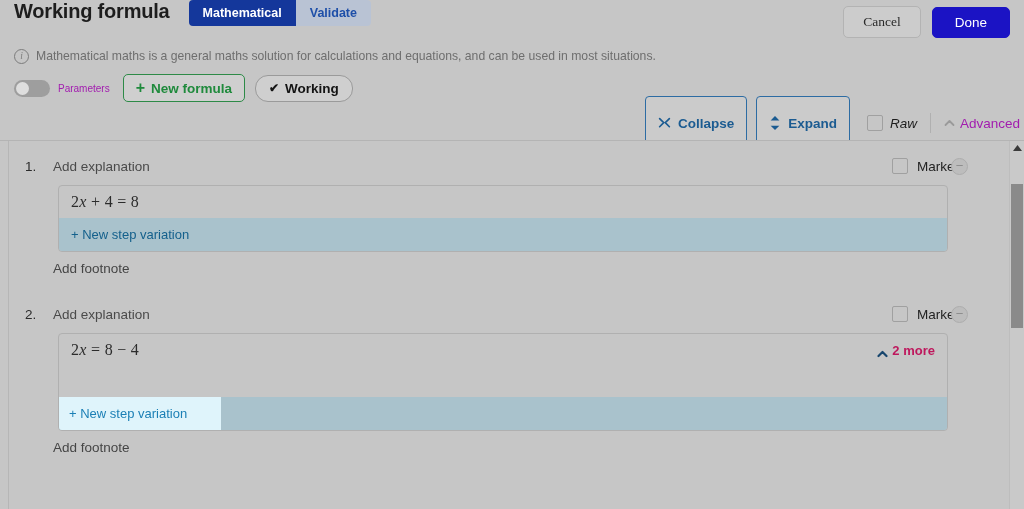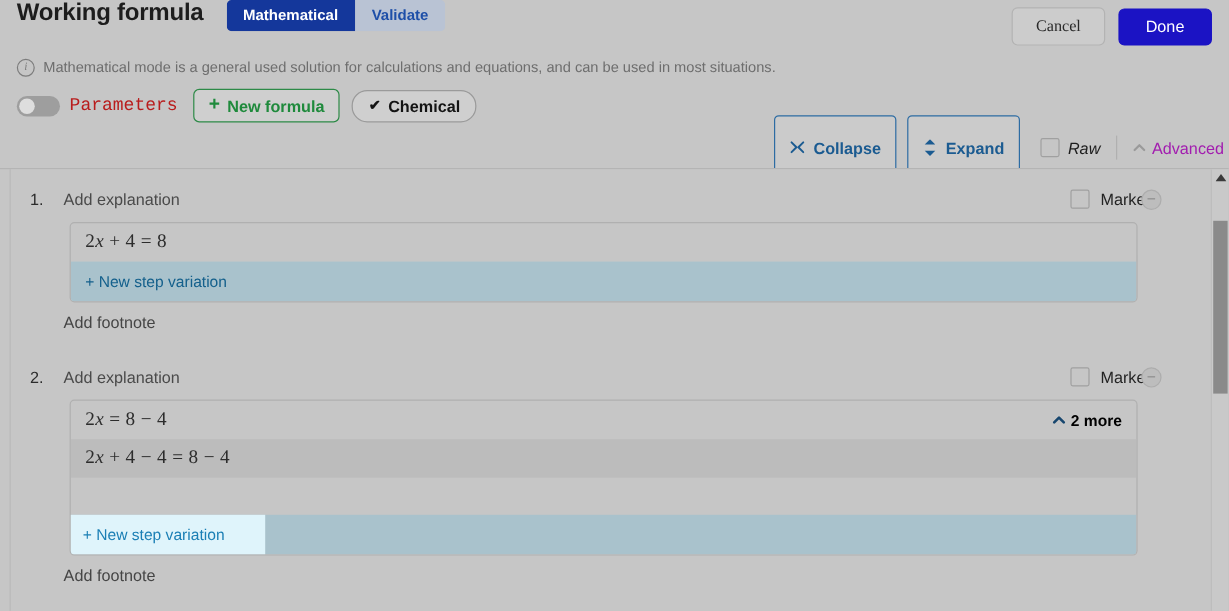--- a/index.html
+++ b/index.html
@@ -134,25 +134,24 @@
     content: "";
     position: absolute;
     left: 2px;
     top: 2px;
     width: 13px;
     height: 13px;
     border-radius: 50%;
     background: #dedede;
   }
   .toggle-label {
-    font-size: 15px;
-    color: #b91c1c;
+    font-size: 10px;
+    color: #a21caf;
     margin-left: -2px;
     margin-right: 3px;
-    font-family: Liberation Mono, monospace;
   }
   .btn-newmethod {
     background: #cfcfcf;
     border: 1px solid #2d8a47;
     border-radius: 5px;
     color: #1f8a3c;
     font-size: 13.5px;
     font-weight: bold;
     padding: 5px 12px;
     cursor: pointer;
@@ -342,23 +341,23 @@
   }
   .eq-row.alt { background: #bcbcbc; }
   .eq-row.empty { min-height: 19px; }
   .eq-math { letter-spacing: 0.3px; }
   .eq-math i { font-style: italic; }
   .more-link {
     margin-left: auto;
     font-family: "Liberation Sans", sans-serif;
     font-size: 13px;
     font-weight: bold;
-    color: #000000;
-    display: flex;
-    align-items: center;
+    color: #be185d;
+    display: flex;
+    align-items: flex-end;
     gap: 4px;
     cursor: pointer;
   }
   .variation-row {
     background: #a9c2cc;
     padding: 9px 12px;
     font-size: 13px;
     color: #14608c;
     cursor: pointer;
     position: relative;
@@ -427,36 +426,36 @@
     </div>
 
     <div class="header-actions">
       <button class="btn-cancel">Cancel</button>
       <button class="btn-done">Done</button>
     </div>
   </div>
 
   <div class="info-row">
     <span class="info-icon">i</span>
-    <span class="info-text">Mathematical mode is a general used solution for calculations and equations, and can be used in most situations.</span>
+    <span class="info-text">Mathematical maths is a general maths solution for calculations and equations, and can be used in most situations.</span>
   </div>
 </div>
 
 <div class="toolbar">
   <div class="toggle"></div>
   <span class="toggle-label">Parameters</span>
 
   <button class="btn-newmethod">
     <span class="plus-icon">+</span>
     <span>New formula</span>
   </button>
 
   <button class="btn-validate">
     <span class="check-icon">✔</span>
-    <span>Chemical</span>
+    <span>Working</span>
   </button>
 </div>
 
 <div class="subtoolbar">
   <button class="btn-outline-blue">
     <span>
       <svg class="icon-svg" width="13" height="13" viewBox="0 0 16 16" fill="none" stroke="#1b5b91" stroke-width="2" stroke-linecap="round">
         <path d="M2 2 L7 7 M2 12 L7 7 M14 2 L9 7 M14 12 L9 7"></path>
       </svg>
     </span>
@@ -536,23 +535,20 @@
           <span class="eq-math">2<i>x</i> = 8 − 4</span>
           <span class="more-link">
             <span>
               <svg class="icon-svg" width="11" height="8" viewBox="0 0 11 8" fill="none" stroke="#17466e" stroke-width="2.2" stroke-linecap="round" stroke-linejoin="round">
                 <path d="M1.5 6 L5.5 2 L9.5 6"></path>
               </svg>
             </span>
             <span>2 more</span>
           </span>
         </div>
-        <div class="eq-row alt">
-          <span class="eq-math">2<i>x</i> + 4 − 4 = 8 − 4</span>
-        </div>
         <div class="eq-row empty">
           <span class="eq-math"></span>
         </div>
         <div class="variation-row highlighted">
           <span class="hl-inner">+ New step variation</span>
         </div>
       </div>
 
       <div class="add-footnote">Add footnote</div>
     </div>

